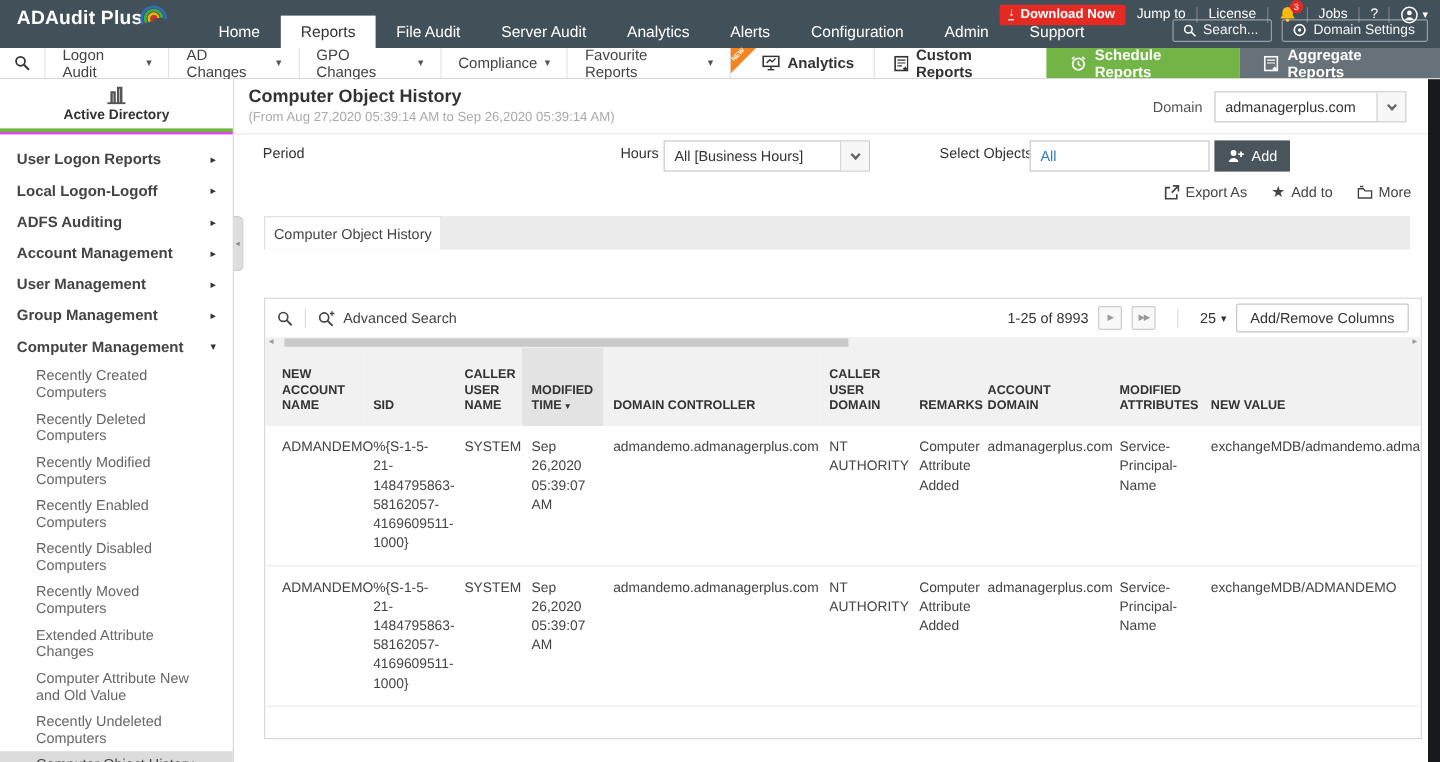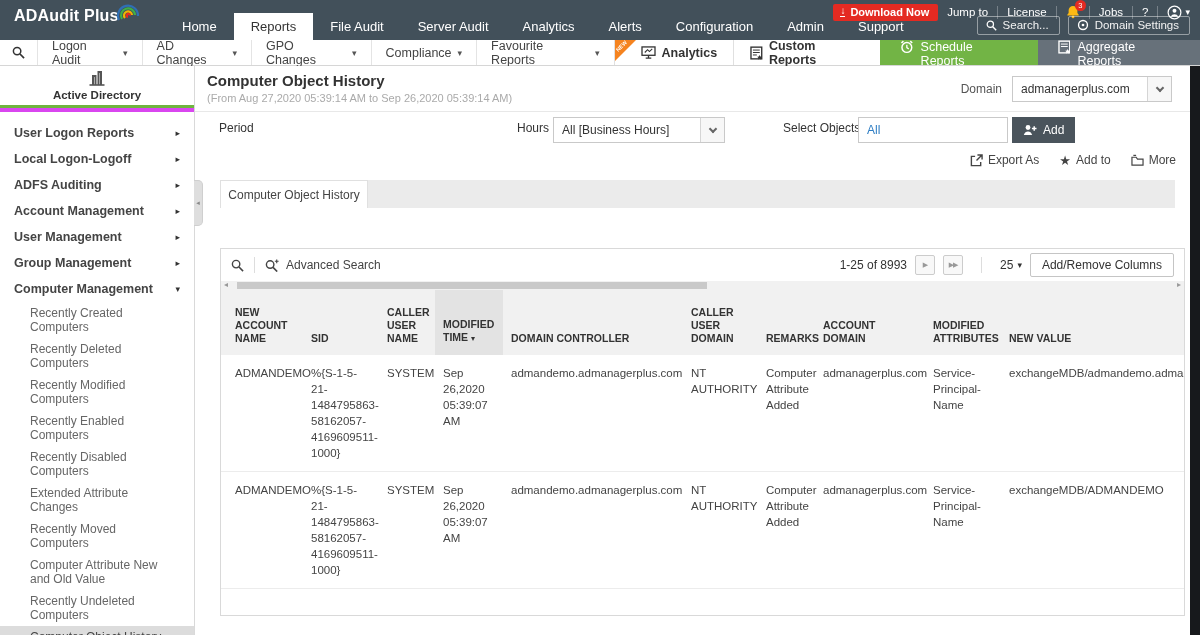--- a/index.html
+++ b/index.html
@@ -27,27 +27,27 @@
   .menubar { position:absolute; left:0; top:40px; width:1200px; height:26px; background:#fff; border-bottom:1px solid #d6d6d6; display:flex; align-items:stretch; }
   .mb-search { display:flex; align-items:center; padding:0 12px; }
   .mb-item { display:flex; align-items:center; padding:0 14px; font-size:12.5px; color:#444; border-left:1px solid #e4e4e4; cursor:pointer; gap:6px; }
   .mb-item:first-of-type { border-left:none; }
   .mb-item .dd { font-size:9px; color:#555; }
   .mb-right { margin-left:auto; display:flex; align-items:stretch; }
   .mb-an { position:relative; display:flex; align-items:center; gap:6px; padding:0 16px 0 26px; font-size:12.5px; font-weight:bold; color:#333; border-left:1px solid #e0e0e0; cursor:pointer; }
   .newrib { position:absolute; left:0; top:0; width:0; height:0; border-top:21px solid #f5831f; border-right:21px solid transparent; }
   .newrib span { position:absolute; top:-18px; left:0px; color:#fff; font-size:5.5px; font-weight:bold; transform:rotate(-45deg); }
   .mb-cr { display:flex; align-items:center; gap:6px; padding:0 16px; font-size:12.5px; font-weight:bold; color:#333; border-left:1px solid #e0e0e0; cursor:pointer; }
-  .mb-btn { display:flex; align-items:flex-start; gap:7px; padding:0 20px; font-size:12.5px; font-weight:normal; color:#fff; cursor:pointer; }
+  .mb-btn { display:flex; align-items:center; gap:7px; padding:0 20px; font-size:12.5px; font-weight:bold; color:#fff; cursor:pointer; }
   .mb-btn.green { background:#72b445; }
   .mb-btn.gray  { background:#67717a; }
 
   
   .sidebar { position:absolute; left:0; top:66px; width:195px; height:569px; background:#fff; border-right:1px solid #d9d9d9; }
-  .side-tabs { display:flex; height:46px; border-bottom:4px solid #d946ef; }
+  .side-tabs { display:flex; height:46px; border-bottom:2px solid #d946ef; }
   .side-tab { flex:1; display:flex; flex-direction:column; align-items:center; justify-content:center; gap:3px; font-size:11.5px; font-weight:bold; color:#333; background:#e9e9e9; cursor:pointer; }
   .side-tab.on { background:#fff; border-bottom:3px solid #6fb53e; }
   .side-menu { list-style:none; margin-top:8px; }
   .side-menu li { height:26px; display:flex; align-items:center; justify-content:space-between; padding:0 14px; font-size:12.5px; font-weight:bold; color:#444; cursor:pointer; }
   .side-menu li .arr { font-size:9px; color:#333; }
   .side-sub { list-style:none; }
   .side-sub li { padding:4px 28px 4px 30px; font-size:12px; color:#666; line-height:14px; cursor:pointer; }
   .side-sub li.sel { background:#dcdcdc; color:#444; }
   .handle { position:absolute; left:194px; top:180px; width:9px; height:46px; background:#dedede; border:1px solid #cfcfcf; border-left:none; border-radius:0 5px 5px 0; z-index:5; font-size:7px; color:#888; display:flex; align-items:center; justify-content:center; cursor:pointer; }
 
@@ -283,22 +283,22 @@
       <span class="arr">▾</span>
       </li>
   </ul>
 
   <ul class="side-sub">
     <li>Recently Created Computers</li>
     <li>Recently Deleted Computers</li>
     <li>Recently Modified Computers</li>
     <li>Recently Enabled Computers</li>
     <li>Recently Disabled Computers</li>
+    <li>Recently Moved Computers</li>
     <li>Extended Attribute Changes</li>
-    <li>Recently Moved Computers</li>
     <li>Computer Attribute New and Old Value</li>
     <li>Recently Undeleted Computers</li>
     <li class="sel">Computer Object History</li>
   </ul>
 </aside>
 <div class="handle">
   <span>◂</span>
 </div>
 
 <main class="main">

